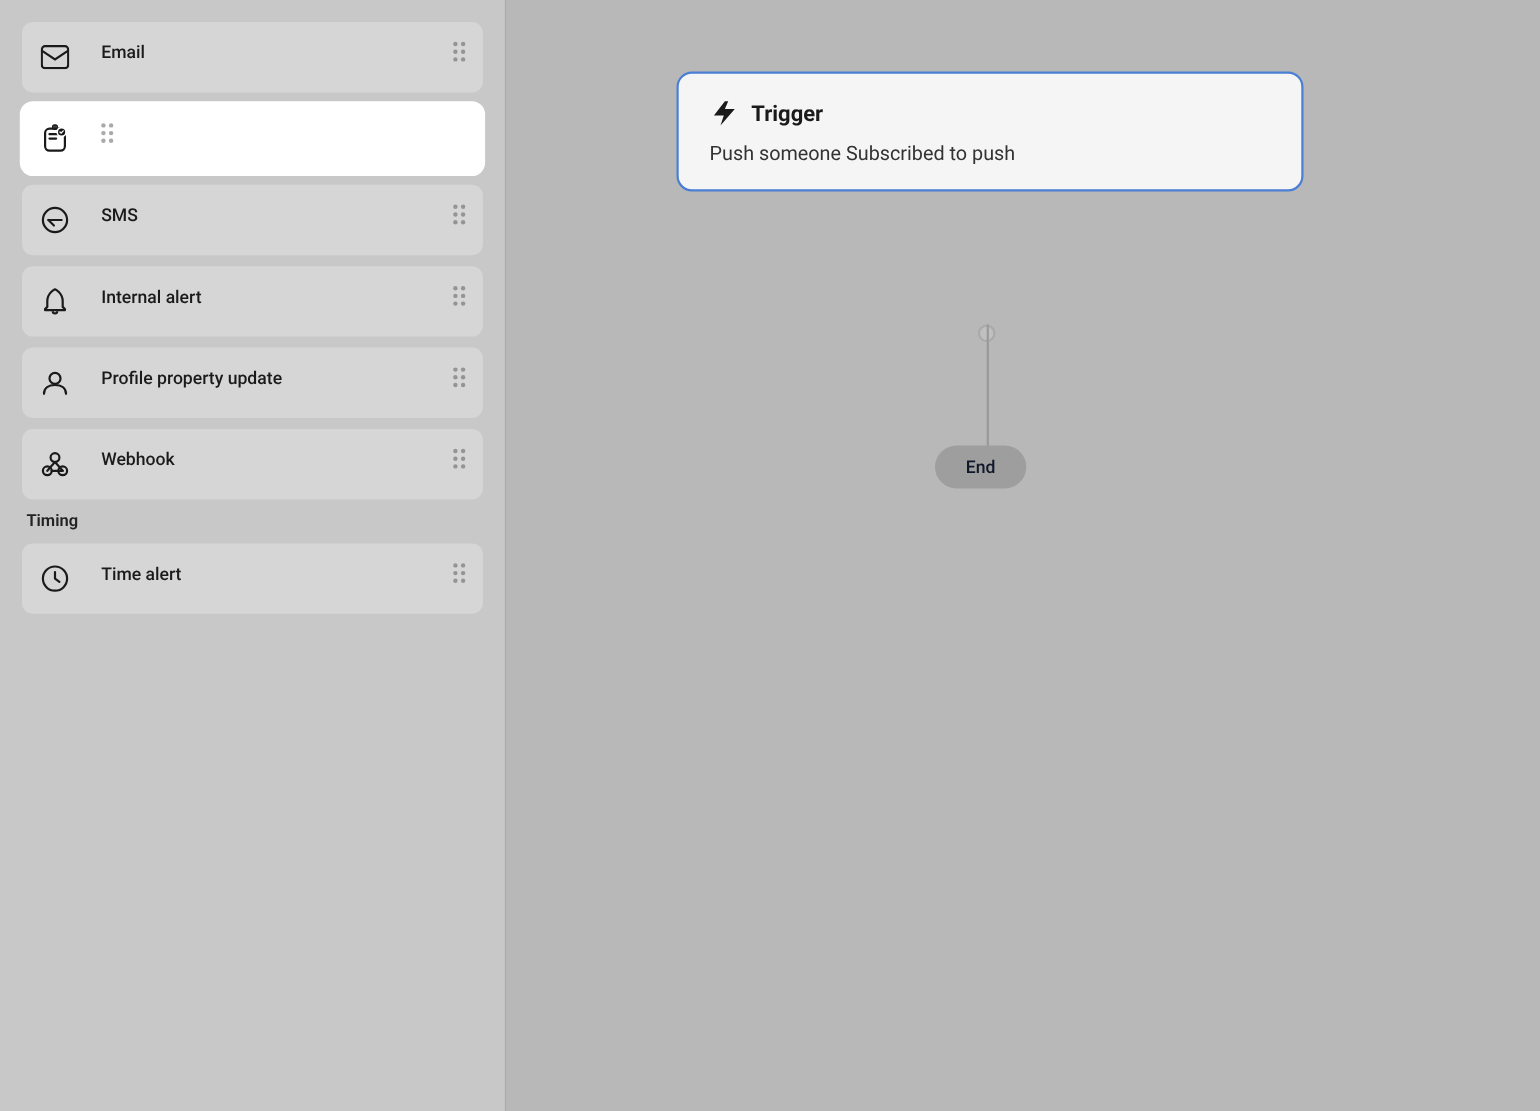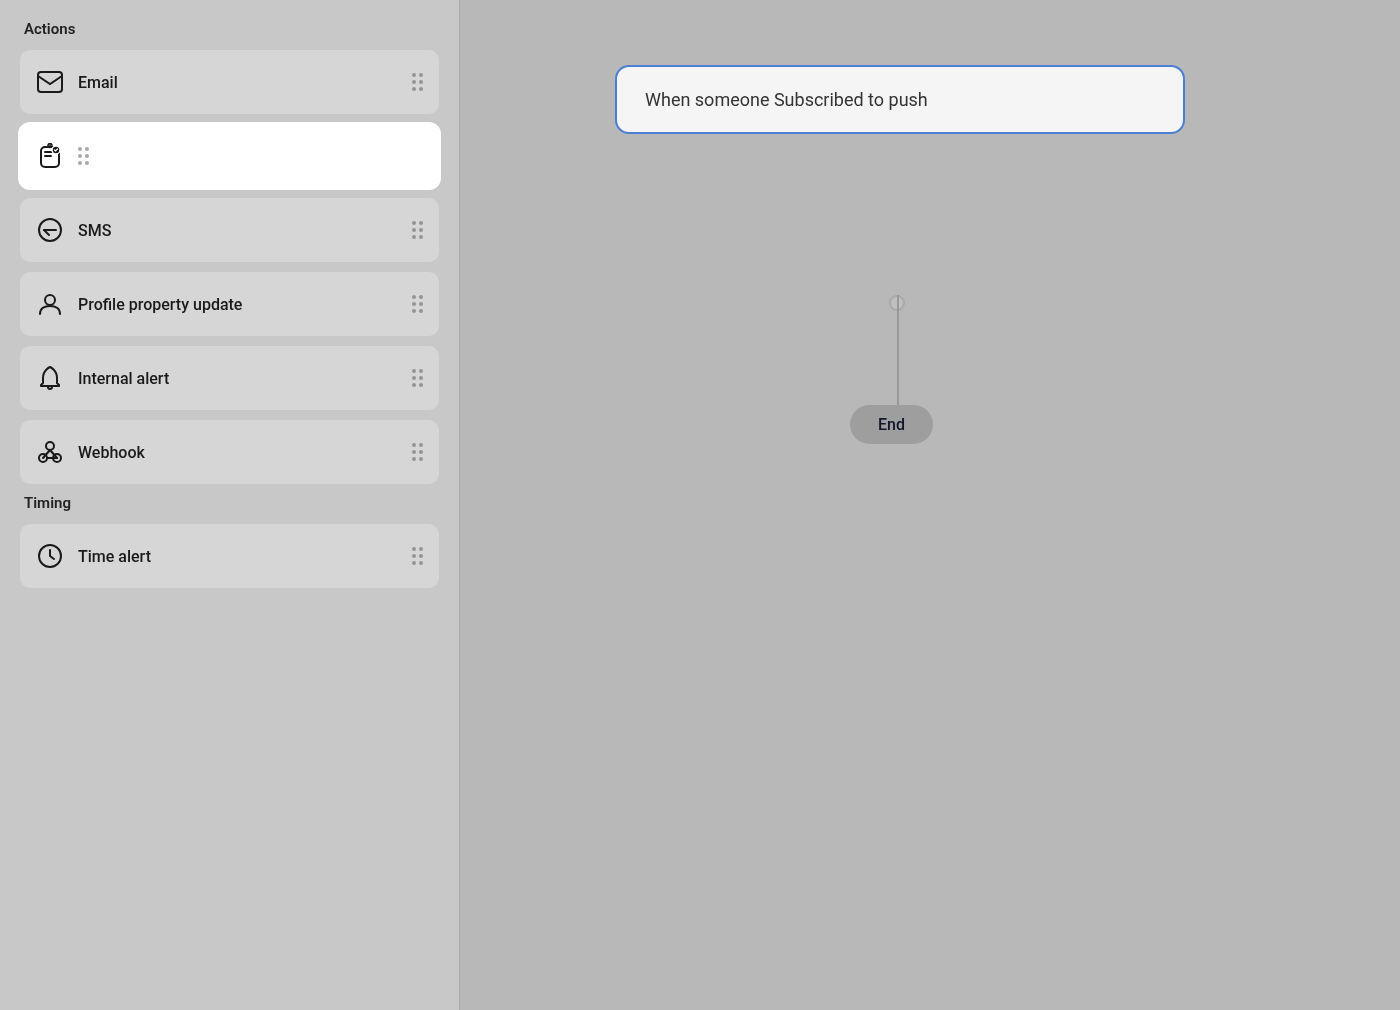--- a/index.html
+++ b/index.html
@@ -26,27 +26,28 @@
     .section-label {
       font-size: 15px;
       font-weight: 600;
       color: #222;
       margin-bottom: 12px;
       padding-left: 4px;
     }
 
     .action-item {
       display: flex;
-      align-items: center;
+      align-items: flex-start;
       background: #d6d6d6;
       border-radius: 10px;
       padding: 18px 16px;
       margin-bottom: 10px;
       cursor: grab;
       position: relative;
+      gap: 14px;
     }
 
     .action-item.active {
       background: #ffffff;
       box-shadow: 0 0 0 2px #fff;
     }
 
     .action-icon {
       width: 28px;
       height: 28px;
@@ -164,21 +165,20 @@
 
     
     svg {
       display: block;
     }
   </style>
 </head>
 <body>
 
 <div class="sidebar">
-  <div class="section-label">Actions</div>
 
   <div class="action-item">
     <div class="action-icon">
       <svg width="26" height="22" viewBox="0 0 26 22" fill="none">
         <rect x="1" y="1" width="24" height="20" rx="3" stroke="#1a1a1a" stroke-width="2"></rect>
         <path d="M1 5l12 8 12-8" stroke="#1a1a1a" stroke-width="2" stroke-linecap="round"></path>
       </svg>
     </div>
     <span class="action-label">Email</span>
     <div class="drag-handle">
@@ -227,44 +227,44 @@
         <span></span>
         <span></span>
         <span></span>
         <span></span>
         <span></span>
     </div>
   </div>
 
   <div class="action-item">
     <div class="action-icon">
+      <svg width="24" height="26" viewBox="0 0 24 26" fill="none">
+        <path d="M12 2C12 2 5 5 5 13v5l-2 2v1h18v-1l-2-2v-5c0-8-7-11-7-11z" stroke="#1a1a1a" stroke-width="2" stroke-linejoin="round"></path>
+        <path d="M10 22c0 1.1.9 2 2 2s2-.9 2-2" stroke="#1a1a1a" stroke-width="2"></path>
+      </svg>
+    </div>
+    <span class="action-label">Internal alert</span>
+    <div class="drag-handle">
+      <span></span>
+        <span></span>
+        <span></span>
+        <span></span>
+        <span></span>
+        <span></span>
+    </div>
+  </div>
+
+  <div class="action-item">
+    <div class="action-icon">
       <svg width="26" height="26" viewBox="0 0 26 26" fill="none">
         <circle cx="13" cy="9" r="5" stroke="#1a1a1a" stroke-width="2"></circle>
         <path d="M3 23c0-5.523 4.477-8 10-8s10 2.477 10 8" stroke="#1a1a1a" stroke-width="2" stroke-linecap="round"></path>
       </svg>
     </div>
     <span class="action-label">Profile property update</span>
-    <div class="drag-handle">
-      <span></span>
-        <span></span>
-        <span></span>
-        <span></span>
-        <span></span>
-        <span></span>
-    </div>
-  </div>
-
-  <div class="action-item">
-    <div class="action-icon">
-      <svg width="24" height="26" viewBox="0 0 24 26" fill="none">
-        <path d="M12 2C12 2 5 5 5 13v5l-2 2v1h18v-1l-2-2v-5c0-8-7-11-7-11z" stroke="#1a1a1a" stroke-width="2" stroke-linejoin="round"></path>
-        <path d="M10 22c0 1.1.9 2 2 2s2-.9 2-2" stroke="#1a1a1a" stroke-width="2"></path>
-      </svg>
-    </div>
-    <span class="action-label">Internal alert</span>
     <div class="drag-handle">
       <span></span>
         <span></span>
         <span></span>
         <span></span>
         <span></span>
         <span></span>
     </div>
   </div>
 
@@ -309,21 +309,29 @@
           <span></span>
           <span></span>
       </div>
     </div>
   </div>
 </div>
 
 <div class="canvas">
 
   <div class="trigger-card">
-    <div class="trigger-desc">When someone Subscribed to push</div>
+    <div class="trigger-header">
+      <div class="trigger-icon">
+        <svg width="28" height="28" viewBox="0 0 28 28" fill="none">
+          <path d="M16 3L6 16h9l-3 9 13-15h-9l3-7z" fill="#1a1a1a"></path>
+        </svg>
+      </div>
+      <span class="trigger-title">Trigger</span>
+    </div>
+    <div class="trigger-desc">Push someone Subscribed to push</div>
   </div>
 
   <div class="connector-dot"></div>
   <div class="connector-line"></div>
 
   <div class="end-node">End</div>
 
 </div>
 
 </body></html>

